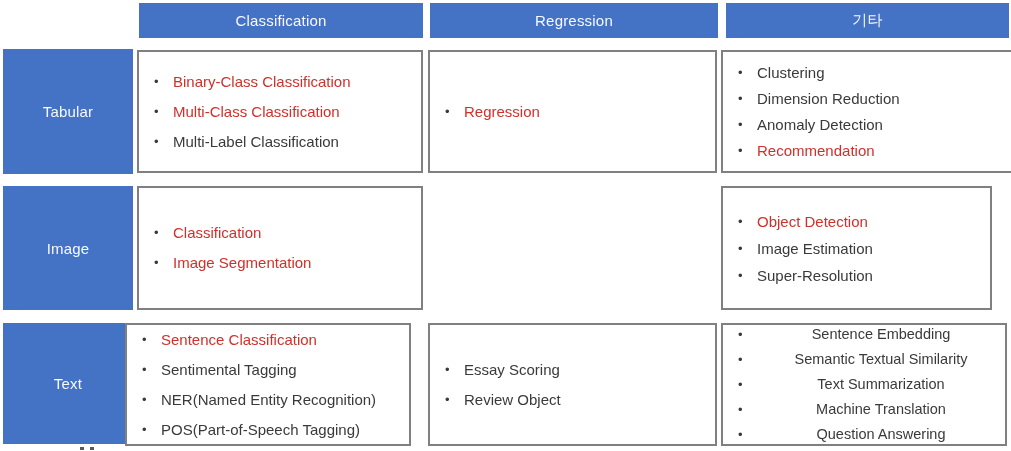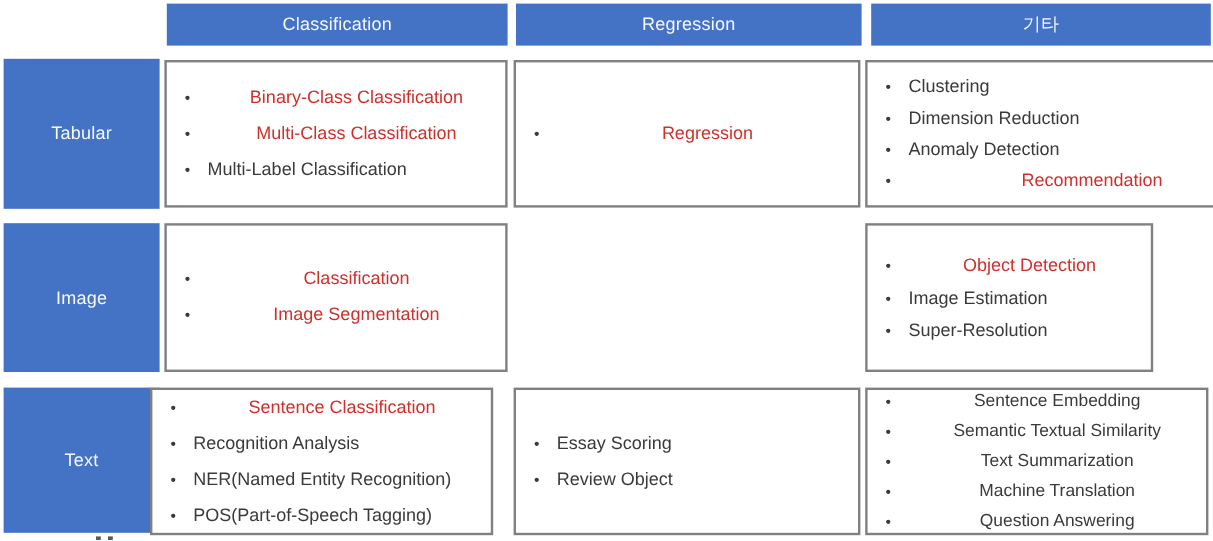--- a/index.html
+++ b/index.html
@@ -46,21 +46,21 @@
     color:var(--ink);
     white-space:nowrap;
   }
   .item::before{
     content:"\2022";
     position:absolute;
     left:15px;
     color:var(--ink);
     font-size:13px;
   }
-  .item.red{color:var(--red);text-align:center;}
+  .item.red{color:var(--red);}
   .tight .item{line-height:25px;font-size:14.5px;text-align:center;}
   .artifact{
     position:absolute;
     left:80px;top:447px;
     width:4px;height:3px;
     background:#5a5a5a;
     box-shadow:10px 0 0 #5a5a5a;
   }
 </style>
 </head>
@@ -96,32 +96,32 @@
       <li class="item red" style="line-height:26px">Recommendation</li>
     </ul>
   </div>
 
   <div class="cell" style="left:137px;top:186px;width:286px;height:124px">
     <ul class="items">
       <li class="item red">Classification</li>
       <li class="item red">Image Segmentation</li>
     </ul>
   </div>
-  <div class="cell" style="left:721px;top:186px;width:240px;height:124px">
+  <div class="cell" style="left:721px;top:186px;width:271px;height:124px">
     <ul class="items">
       <li class="item red" style="line-height:27px">Object Detection</li>
       <li class="item" style="line-height:27px">Image Estimation</li>
       <li class="item" style="line-height:27px">Super-Resolution</li>
     </ul>
   </div>
 
   <div class="cell" style="left:125px;top:323px;width:286px;height:123px">
     <ul class="items">
       <li class="item red">Sentence Classification</li>
-      <li class="item">Recognition Analysis</li>
+      <li class="item">Sentimental Tagging</li>
       <li class="item">NER(Named Entity Recognition)</li>
       <li class="item">POS(Part-of-Speech Tagging)</li>
     </ul>
   </div>
   <div class="cell" style="left:428px;top:323px;width:289px;height:123px">
     <ul class="items">
       <li class="item">Essay Scoring</li>
       <li class="item">Review Object</li>
     </ul>
   </div>

